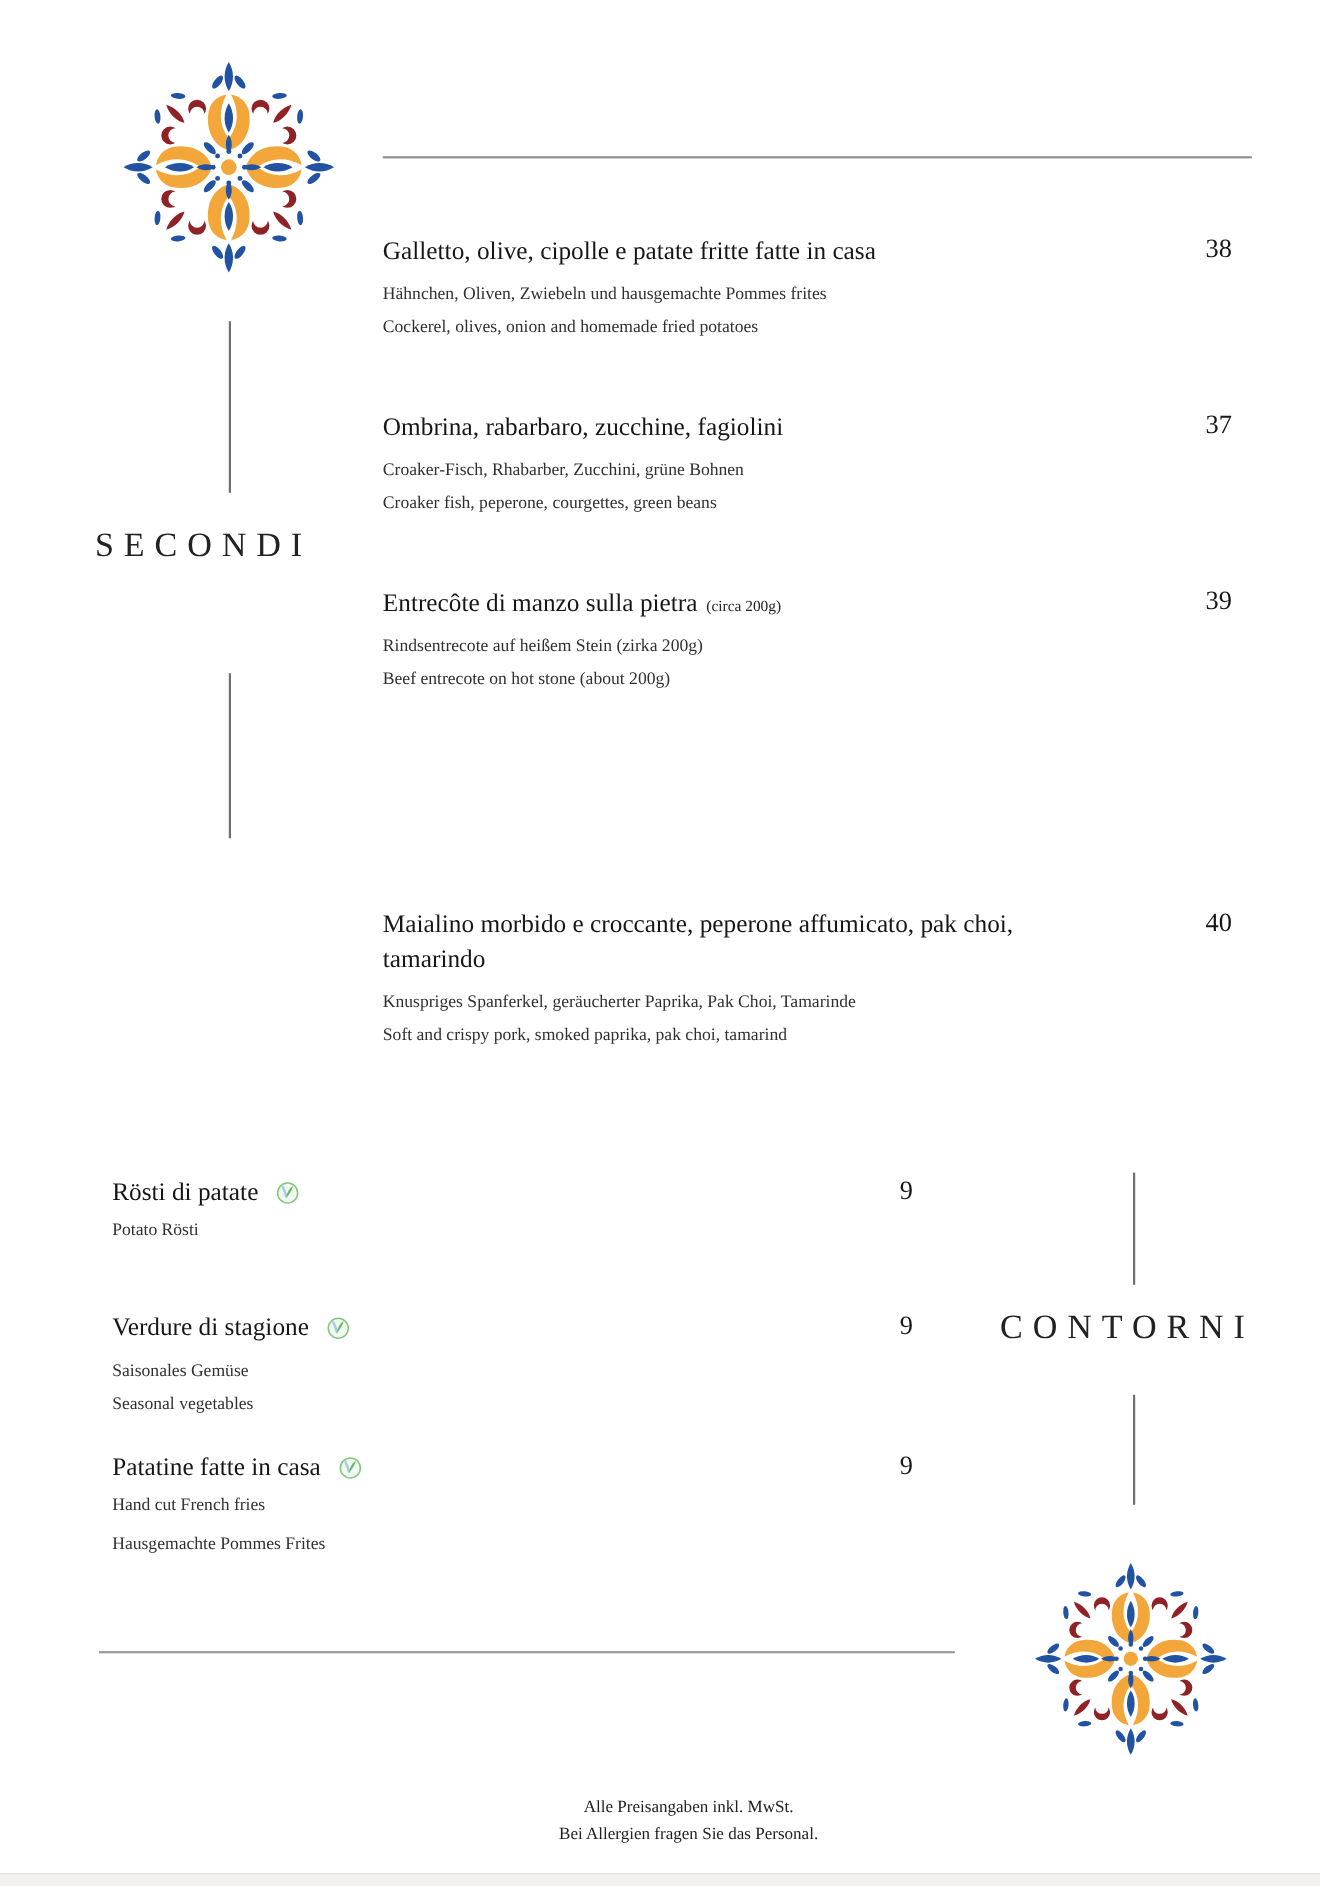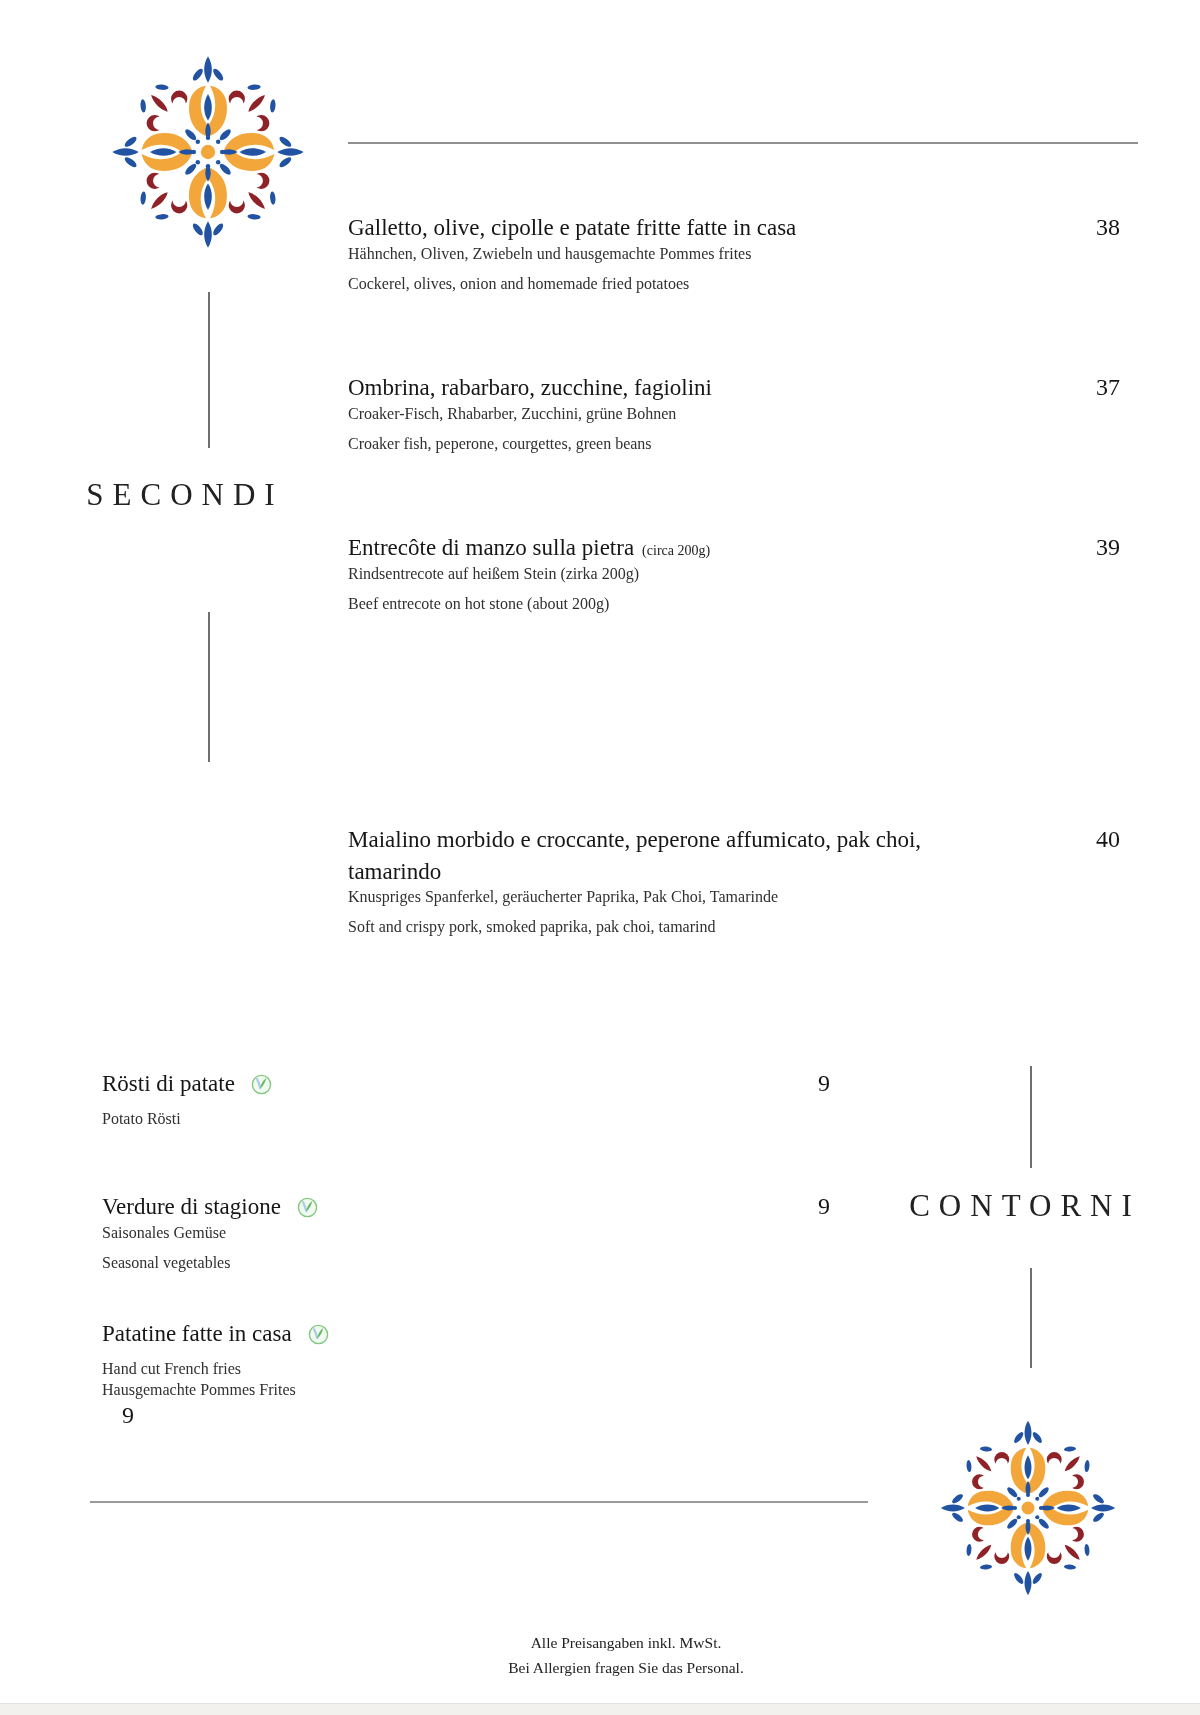--- a/index.html
+++ b/index.html
@@ -18,21 +18,21 @@
 
   .menu-item {
     position:absolute; display:flex; justify-content:space-between; align-items:flex-start;
   }
   .item-text  { flex:1; }
   .item-title { font-size:23px; line-height:1.38; color:#161616; }
   .item-title .title-it { }
   .item-note  { font-size:14px; margin-left:8px; color:#222;text-align:center; }
   .item-note:empty { display:none; }
   .item-sub   { font-size:16px; line-height:1.3; color:#303030; }
-  .sub-de { }
+  .sub-de { margin-top:14px; }
   .sub-en { margin-top:9px; }
   .item-price { font-size:24px; line-height:1.32; color:#161616; margin-left:20px; }
 
   .veg-icon { display:inline-block; vertical-align:-4px; margin-left:16px; }
 
   .footer {
     position:absolute; left:0; top:1631px; width:1200px; text-align:center;
     font-size:15.5px; line-height:1.6; color:#222; transform:translateX(26px);
   }
 
@@ -157,21 +157,21 @@
             <circle cx="12" cy="12" r="10.4" fill="#f2f9f1" stroke="#84c77f" stroke-width="1.6"></circle>
             <path d="M7,6 C8.5,9 9.6,12 10.6,16" stroke="#a9cde3" stroke-width="2.6" fill="none" stroke-linecap="round"></path>
             <path d="M17.6,4.2 C16.6,9 14,13.6 10.4,16.6 C11.4,11.4 13.6,7.2 17.6,4.2 Z" fill="#63b95c"></path>
           </svg></div>
       <div class="item-sub sub-de">Saisonales Gemüse</div>
       <div class="item-sub sub-en">Seasonal vegetables</div>
     </div>
     <div class="item-price">9</div>
   </div>
 
-  <div class="menu-item" style="left:102px; top:1318px; width:728px;flex-direction:column;">
+  <div class="menu-item" style="left:102px; top:1318px; width:728px;">
     <div class="item-text">
       <div class="item-title"><span class="title-it">Patatine fatte in casa</span><svg class="veg-icon" width="21" height="21" viewBox="0 0 24 24">
             <circle cx="12" cy="12" r="10.4" fill="#f2f9f1" stroke="#84c77f" stroke-width="1.6"></circle>
             <path d="M7,6 C8.5,9 9.6,12 10.6,16" stroke="#a9cde3" stroke-width="2.6" fill="none" stroke-linecap="round"></path>
             <path d="M17.6,4.2 C16.6,9 14,13.6 10.4,16.6 C11.4,11.4 13.6,7.2 17.6,4.2 Z" fill="#63b95c"></path>
           </svg></div>
       <div class="item-sub sub-en">Hand cut French fries</div>
       <div class="item-sub sub-de">Hausgemachte Pommes Frites</div>
     </div>
     <div class="item-price">9</div>

